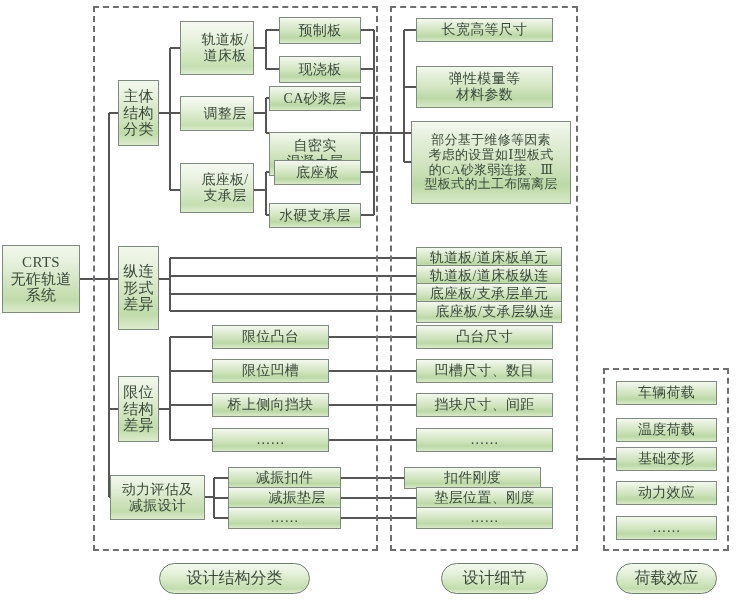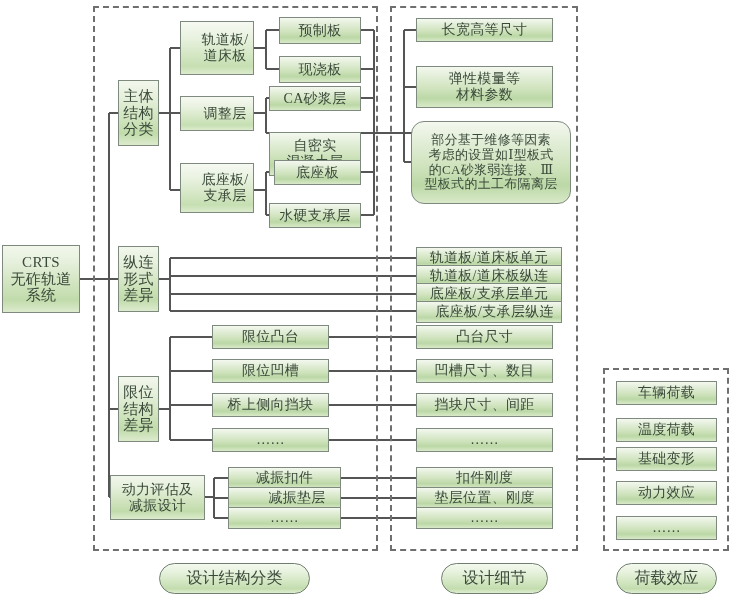--- a/index.html
+++ b/index.html
@@ -80,21 +80,21 @@
                 #d2e6c1 62%,
                 #c3dcae 85%,
                 #e0edd2 100%);
     color: #3a4a3a;
     display: flex;
     align-items: center;
     justify-content: center;
     text-align: left;
     z-index: 3;
   }
-  .fs13 { font-size: 13px; border-radius: 13px; }
+  .fs13 { font-size: 13px; }
   .fs14 { font-size: 14px; }
   .fs15 { font-size: 15px; }
   .fs16 { font-size: 16px; }
 </style>
 </head>
 <body>
 
 <div id="diagram">
 
   <div class="dashed-group" style="left:93px; top:6px; width:285px; height:545px;"></div>
@@ -184,21 +184,21 @@
     </g>
   </svg>
 
   <div class="node big fs15" style="left:2px; top:245px; width:78px; height:68px;">CRTS
 无砟轨道
 系统</div>
 
   <div class="node big fs15" style="left:118px; top:80px; width:41px; height:66px;">主体
 结构
 分类</div>
-  <div class="node big fs15" style="left:118px; top:246px; width:41px; height:66px;">纵连
+  <div class="node big fs15" style="left:118px; top:246px; width:41px; height:84px;">纵连
 形式
 差异</div>
   <div class="node big fs15" style="left:118px; top:376px; width:41px; height:66px;">限位
 结构
 差异</div>
   <div class="node big fs14" style="left:110px; top:475px; width:95px; height:45px;">动力评估及
 减振设计</div>
 
   <div class="node plain fs14" style="left:180px; top:21px; width:74px; height:54px;">轨道板/
 道床板</div>
@@ -234,21 +234,21 @@
   <div class="node fs14" style="left:416px; top:247px; width:146px; height:22px;">轨道板/道床板单元</div>
   <div class="node fs14" style="left:416px; top:265px; width:146px; height:22px;">轨道板/道床板纵连</div>
   <div class="node fs14" style="left:416px; top:283px; width:146px; height:22px;">底座板/支承层单元</div>
   <div class="node fs14" style="left:416px; top:301px; width:146px; height:22px;padding-left:11px;">底座板/支承层纵连</div>
 
   <div class="node fs14" style="left:416px; top:325px; width:137px; height:24px;">凸台尺寸</div>
   <div class="node fs14" style="left:416px; top:359px; width:137px; height:24px;">凹槽尺寸、数目</div>
   <div class="node fs14" style="left:416px; top:393px; width:137px; height:24px;">挡块尺寸、间距</div>
   <div class="node fs14" style="left:416px; top:428px; width:137px; height:24px;">……</div>
 
-  <div class="node fs14" style="left:416px; top:467px; width:137px; height:22px;">扣件刚度</div>
+  <div class="node fs14" style="left:404px; top:467px; width:137px; height:22px;">扣件刚度</div>
   <div class="node fs14" style="left:416px; top:487px; width:137px; height:22px;">垫层位置、刚度</div>
   <div class="node fs14" style="left:416px; top:507px; width:137px; height:22px;">……</div>
 
   <div class="node fs14" style="left:616px; top:381px; width:101px; height:24px;">车辆荷载</div>
   <div class="node fs14" style="left:616px; top:418px; width:101px; height:24px;">温度荷载</div>
   <div class="node fs14" style="left:616px; top:447px; width:101px; height:24px;">基础变形</div>
   <div class="node fs14" style="left:616px; top:481px; width:101px; height:24px;">动力效应</div>
   <div class="node fs14" style="left:616px; top:516px; width:101px; height:24px;">……</div>
 
   <div class="pill fs16" style="left:159px; top:563px; width:151px; height:31px;">设计结构分类</div>

